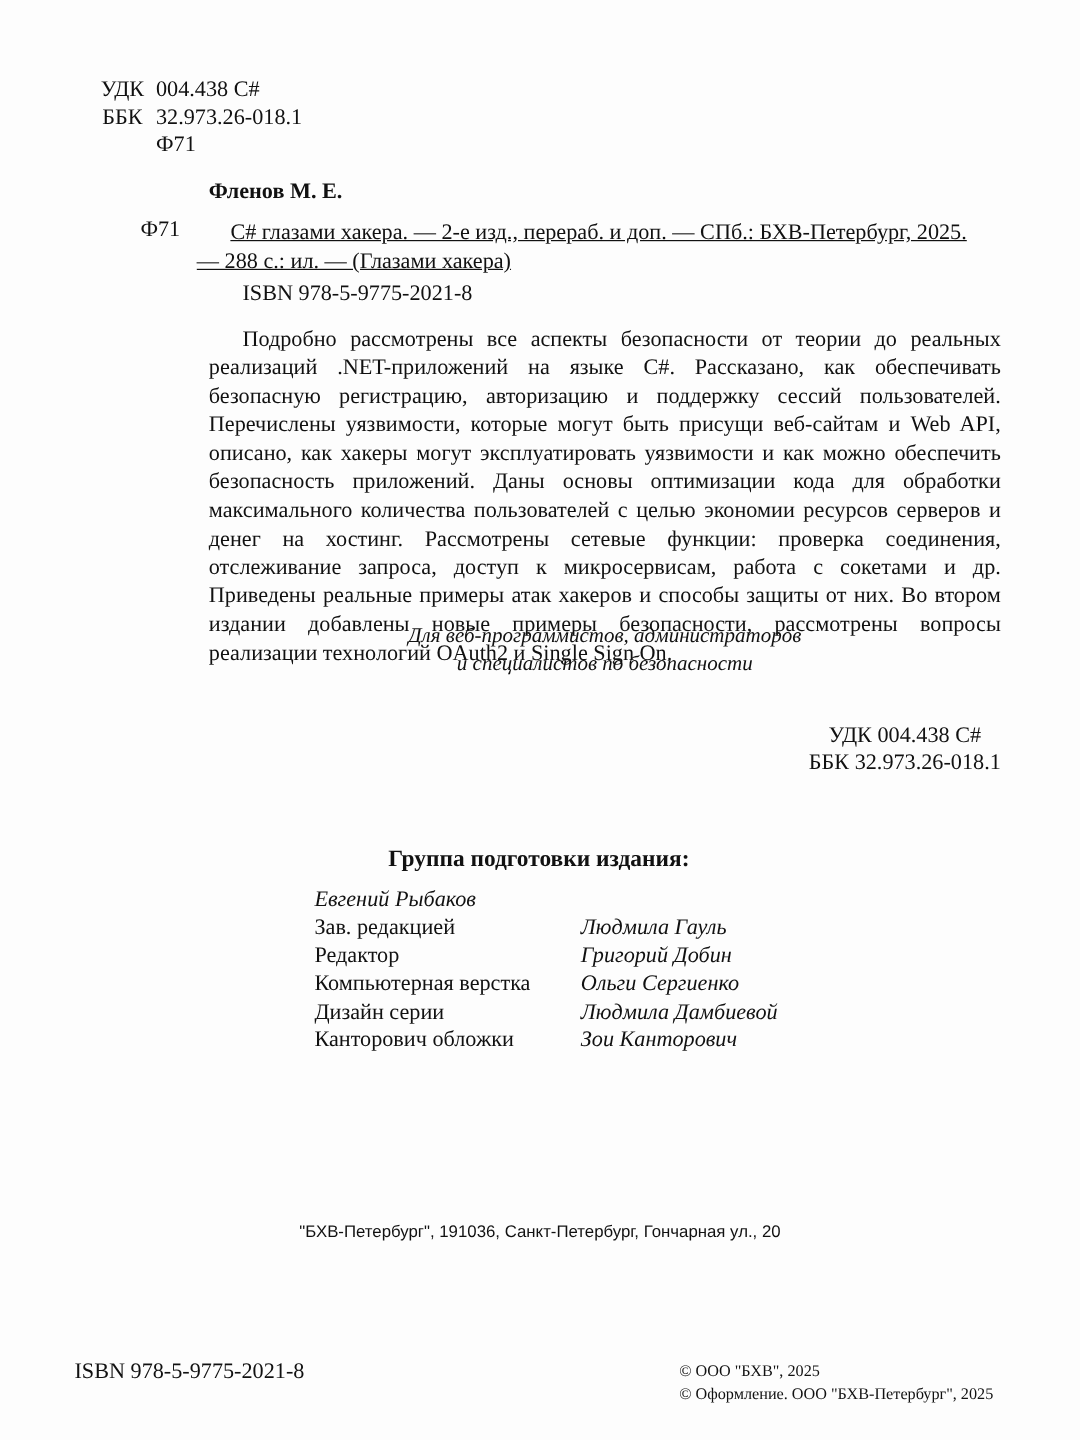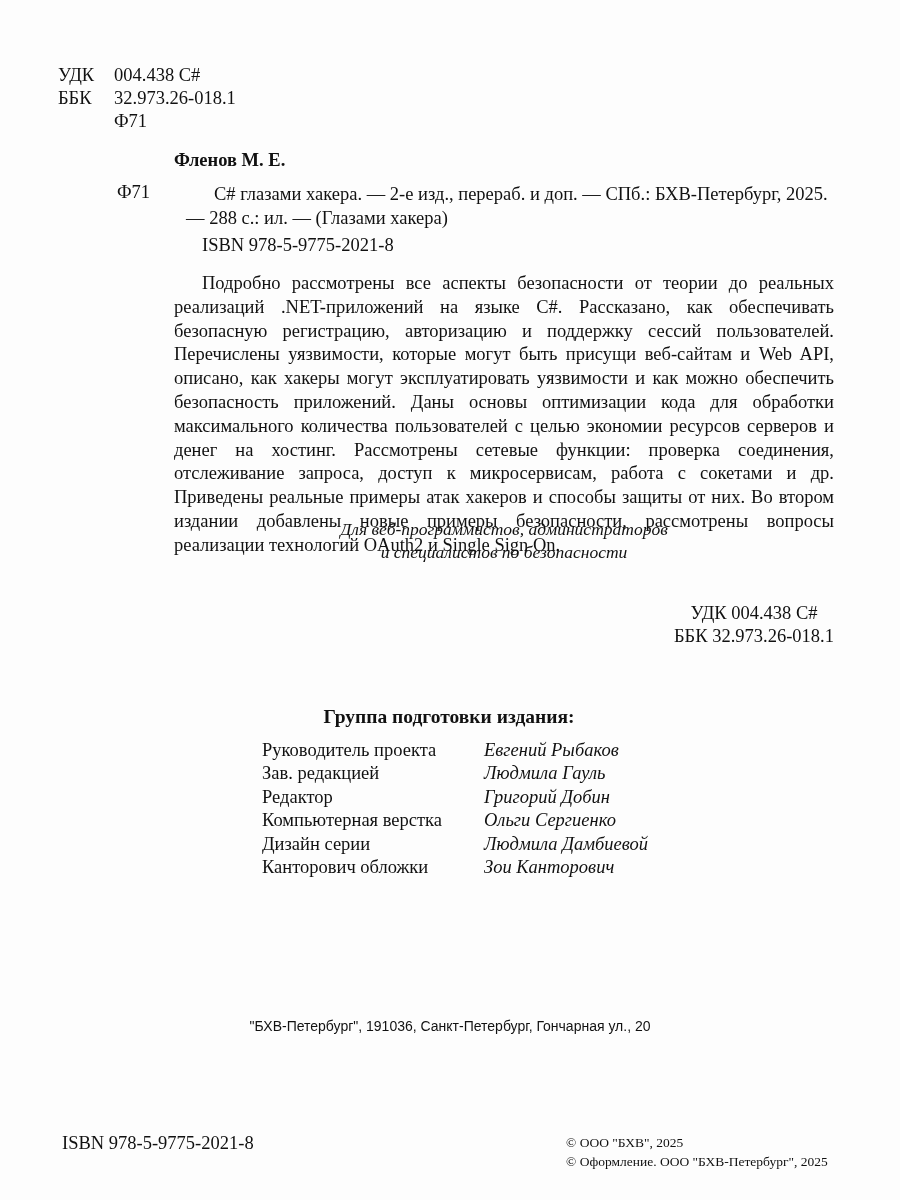--- a/index.html
+++ b/index.html
@@ -2,26 +2,26 @@
 <html><head>
   <meta charset="utf-8">
   <style>
     html, body { margin: 0; padding: 0; }
     body {
       width: 900px; height: 1200px; background: #fdfdfd; position: relative;
       font-family: "Liberation Serif", "DejaVu Serif", serif; color: #111;
       font-size: 18.5px; overflow: hidden;
     }
     .abs { position: absolute; }
-    .codes { left: 58px; top: 64px; line-height: 23px; }
+    .codes { left: 74px; top: 64px; line-height: 23px; text-align: center; }
     .codes .row { display: flex; }
     .codes .k { width: 56px; }
     .author { left: 174px; top: 150px; font-weight: bold; }
     .f71 { left: 117px; top: 182px; }
-    .biblio { left: 186px; top: 182px; width: 660px; line-height: 24px; text-indent: 28px; }
+    .biblio { left: 164px; top: 182px; width: 660px; line-height: 24px; text-indent: 28px; text-decoration: underline; }
     .isbn1 { left: 202px; top: 235px; }
     .abstract { left: 174px; top: 272px; width: 660px; line-height: 23.8px; text-align: justify; text-indent: 28px; }
     .audience { left: 174px; top: 518px; width: 660px; text-align: center; font-style: italic; line-height: 23px; font-size: 17.5px; }
     .codes2 { right: 66px; top: 602px; text-align: center; line-height: 23px; }
     .group-title { left: 174px; top: 706px; width: 550px; text-align: center; font-weight: bold; font-size: 19.5px; }
     .team { left: 262px; top: 739px; line-height: 23.4px; }
     .team .row { display: flex; }
     .team .role { width: 222px; }
     .team .name { font-style: italic; }
     .address { left: 0; width: 900px; top: 1018px; text-align: center; font-family: "Liberation Sans", "DejaVu Sans", sans-serif; font-size: 14px; }
@@ -60,21 +60,20 @@
 
 <div class="abs codes2">
   <div>УДК 004.438 C#</div>
   <div>ББК 32.973.26-018.1</div>
 </div>
 
 <div class="abs group-title">Группа подготовки издания:</div>
 
 <div class="abs team">
   <div class="row">
-    <span class="role">Руководитель проекта</span>
     <span class="name">Евгений Рыбаков</span>
   </div>
   <div class="row">
     <span class="role">Зав. редакцией</span>
     <span class="name">Людмила Гауль</span>
   </div>
   <div class="row">
     <span class="role">Редактор</span>
     <span class="name">Григорий Добин</span>
   </div>

